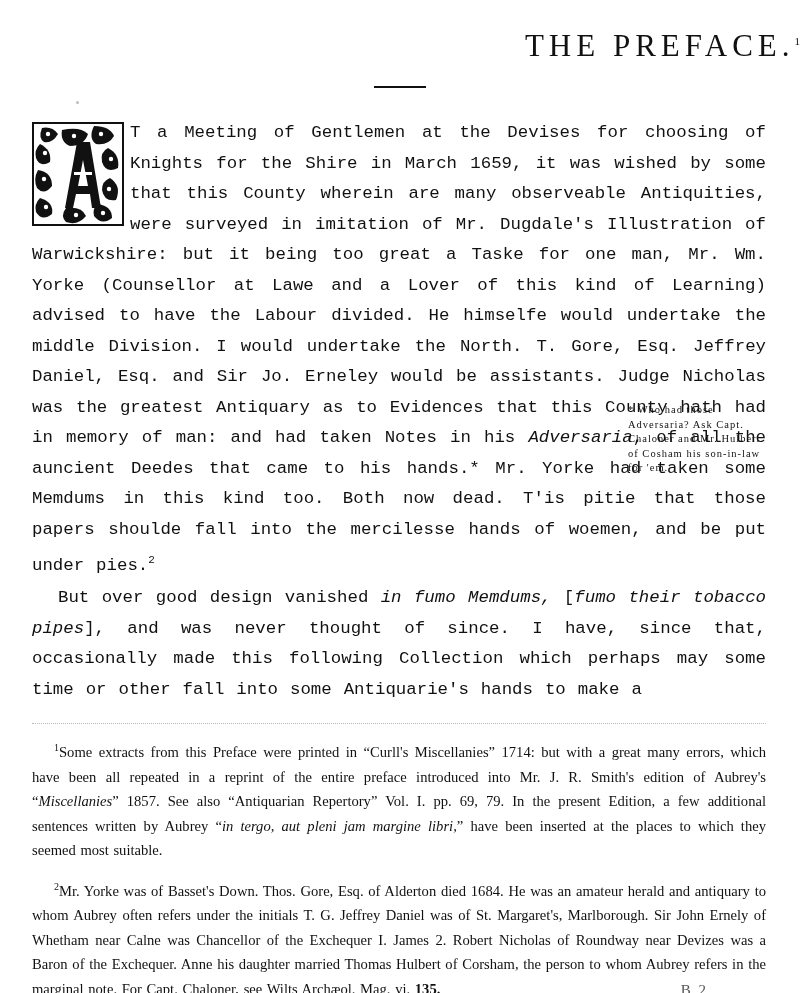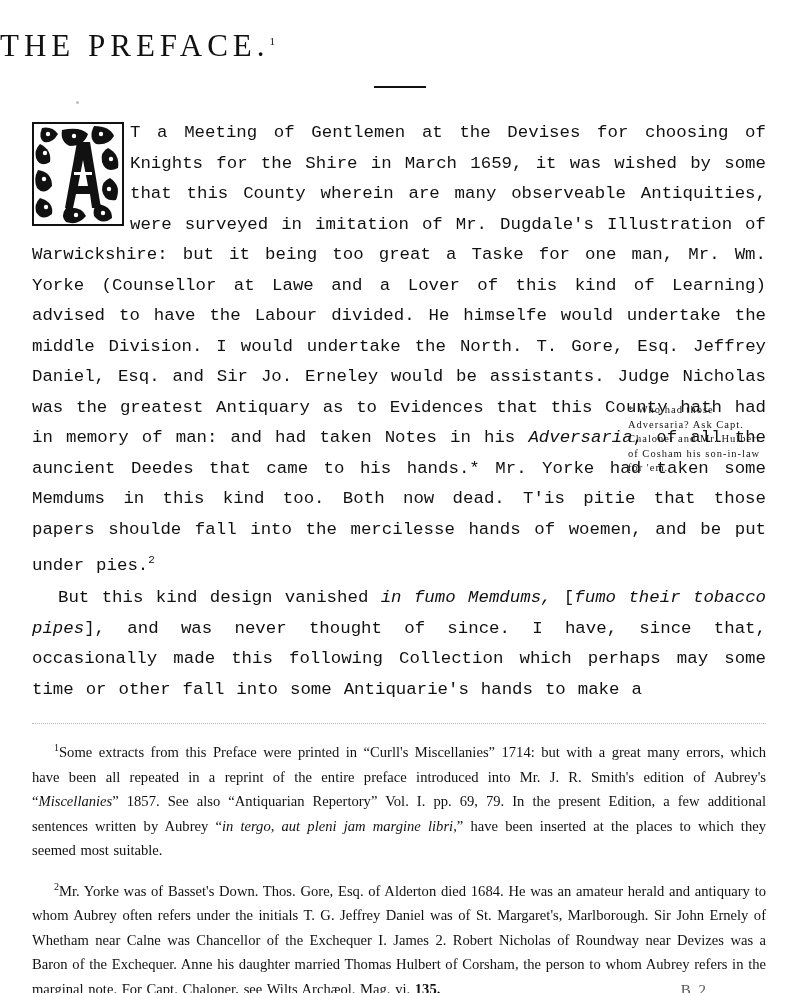--- a/index.html
+++ b/index.html
@@ -16,21 +16,21 @@
     overflow: hidden;
   }
   .page {
     position: relative;
     width: 800px;
     height: 993px;
     padding: 0;
     box-sizing: border-box;
   }
   .title {
-    text-align: left;
+    text-align: right;
     font-size: 31px;
     letter-spacing: 5px;
     font-weight: 500;
     margin: 28px 0 0 0;
     font-family: "Liberation Serif", serif;
     position: relative;
   }
   .title .sup {
     font-size: 11px;
     vertical-align: super;
@@ -168,21 +168,21 @@
         <g fill="#ffffff">
           <rect x="42" y="50" width="18" height="3"></rect>
         </g>
       </svg>
     </div>
 
     <div class="marginal"><span class="star">* Who had those Adversaria? Ask Capt. Chaloner and Mr. Hulbert of Cosham his son-in-law for 'em.</span></div>
 
     <p class="para p1"><span>T a Meeting of Gentlemen at the Devises for choosing of Knights for the Shire in March 1659, it was wished by some that this County wherein are many observeable Antiquities, were surveyed in imitation of Mr. Dugdale's Illustration of Warwickshire: but it being too great a Taske for one man, Mr. Wm. Yorke (Counsellor at Lawe and a Lover of this kind of Learning) advised to have the Labour divided.  He himselfe would undertake the middle Division.  I would undertake the North.  T. Gore, Esq. Jeffrey Daniel, Esq. and Sir Jo. Erneley would be assistants.  Judge Nicholas was the greatest Antiquary as to Evidences that this County hath had in memory of man: and had taken Notes in his </span><em>Adversaria</em><span>, of all the auncient Deedes that came to his hands.*  Mr. Yorke had taken some Memdums in this kind too.  Both now dead.  T'is pitie that those papers shoulde fall into the mercilesse hands of woemen, and be put under pies.</span><span class="fn-mark">2</span></p>
 
-    <p class="para p2"><span>But this kind design vanished </span><em>in fumo Memdums,</em><span> [</span><em>fumo their tobacco pipes</em><span>], and was never thought of since.  I have, since that, occasionally made this following Collection which perhaps may some time or other fall into some Antiquarie's hands to make a</span></p>
+    <p class="para p2"><span>But over good design vanished </span><em>in fumo Memdums,</em><span> [</span><em>fumo their tobacco pipes</em><span>], and was never thought of since.  I have, since that, occasionally made this following Collection which perhaps may some time or other fall into some Antiquarie's hands to make a</span></p>
 
   </div>
 
   <hr class="footsep">
 
   <div class="footnotes">
 
     <p class="fn"><sup>1</sup><span>Some extracts from this Preface were printed in “Curll's Miscellanies” 1714: but with a great many errors, which have been all repeated in a reprint of the entire preface introduced into Mr. J. R. Smith's edition of Aubrey's “</span><em>Miscellanies</em><span>” 1857.  See also “Antiquarian Repertory” Vol. I. pp. 69, 79.  In the present Edition, a few additional sentences written by Aubrey “</span><em>in tergo, aut pleni jam margine libri,</em><span>” have been inserted at the places to which they seemed most suitable.</span></p>
 
     <p class="fn"><sup>2</sup><span>Mr. Yorke was of Basset's Down.  Thos. Gore, Esq. of Alderton died 1684.  He was an amateur herald and antiquary to whom Aubrey often refers under the initials T. G.  Jeffrey Daniel was of St. Margaret's, Marlborough.  Sir John Ernely of Whetham near Calne was Chancellor of the Exchequer I. James 2.  Robert Nicholas of Roundway near Devizes was a Baron of the Exchequer.  Anne his daughter married Thomas Hulbert of Corsham, the person to whom Aubrey refers in the marginal note.  For Capt. Chaloner, see Wilts Archæol. Mag. vi. </span><strong>135.</strong></p>

